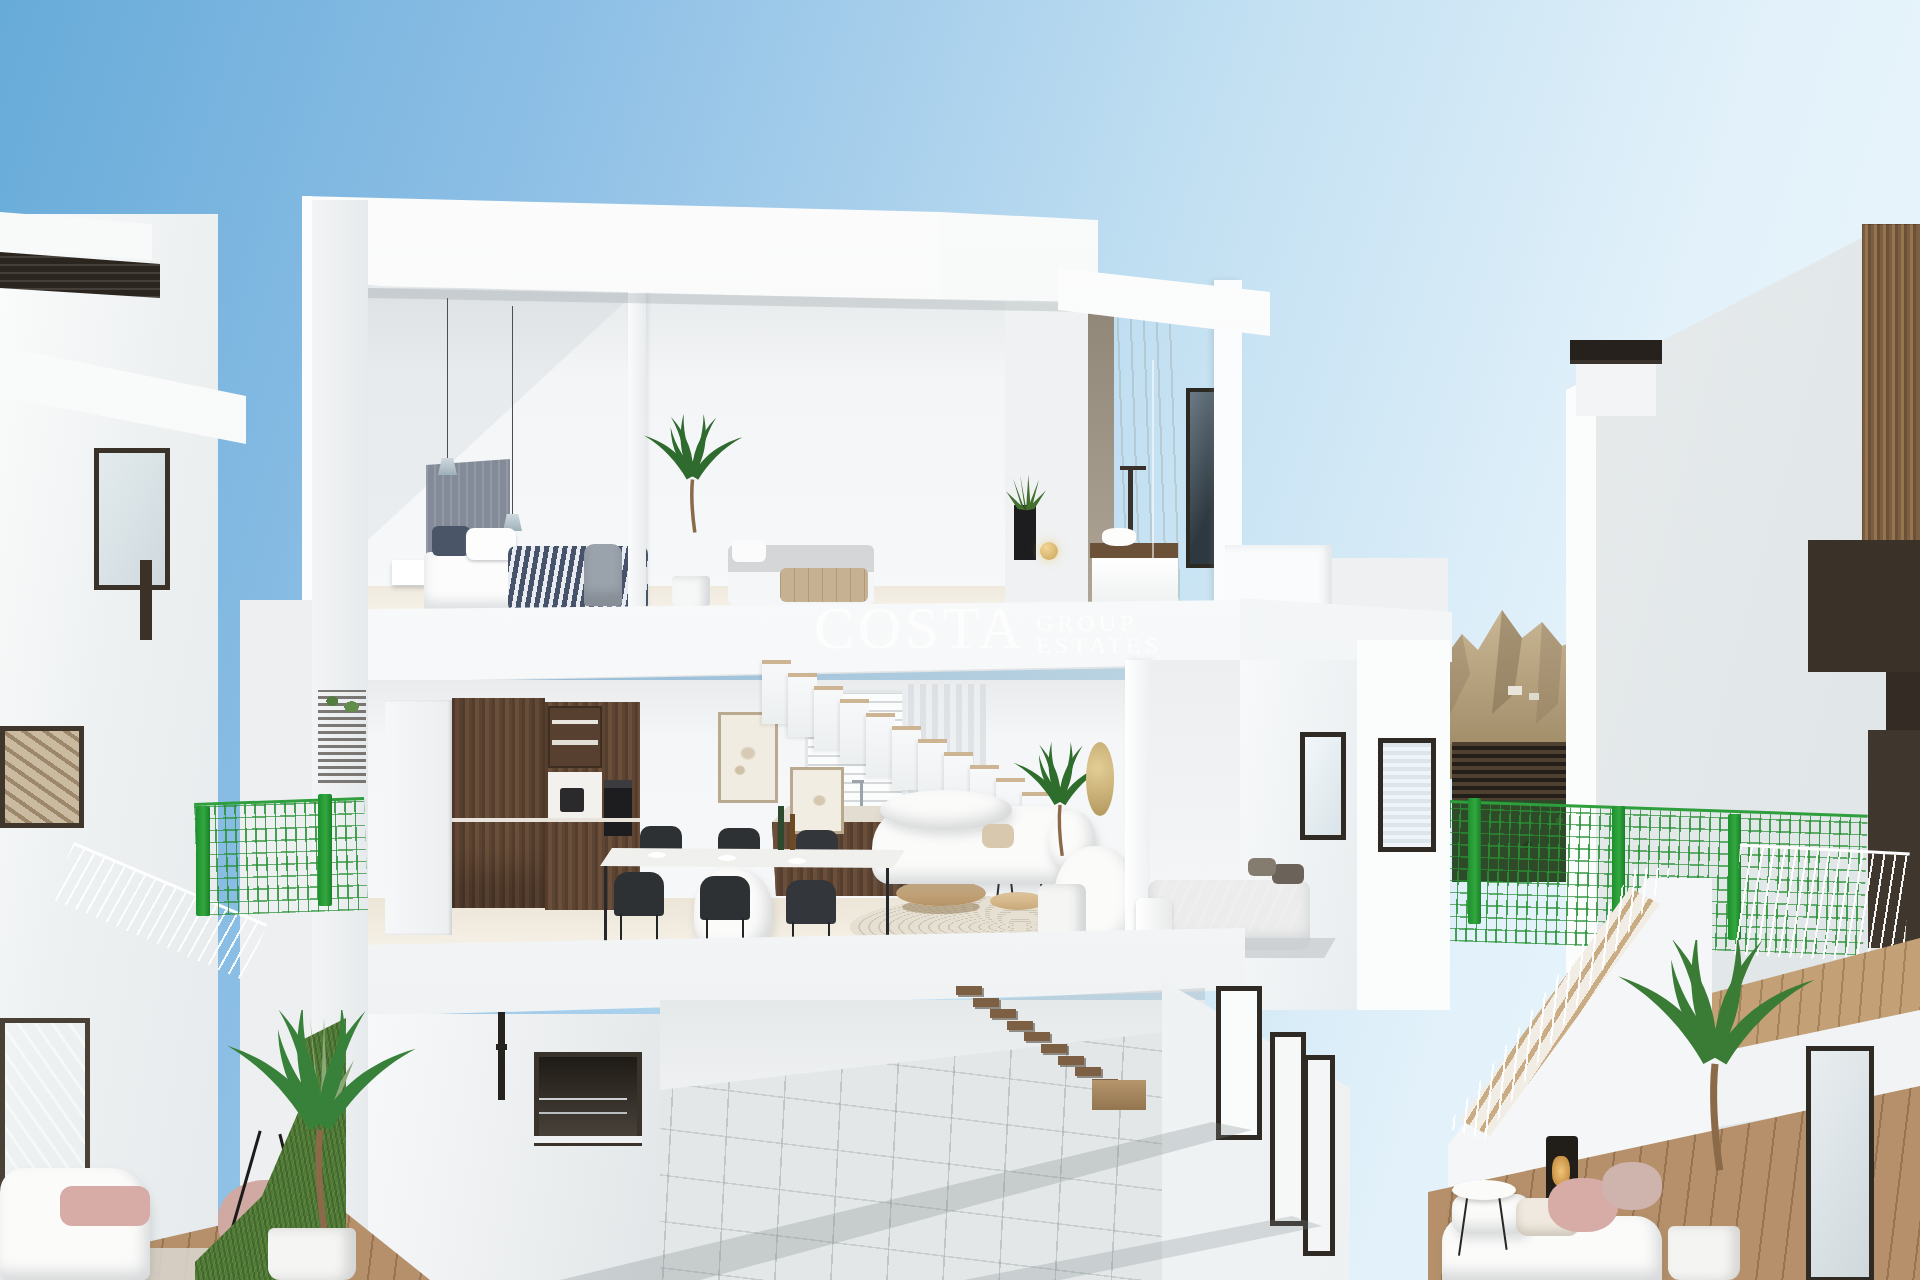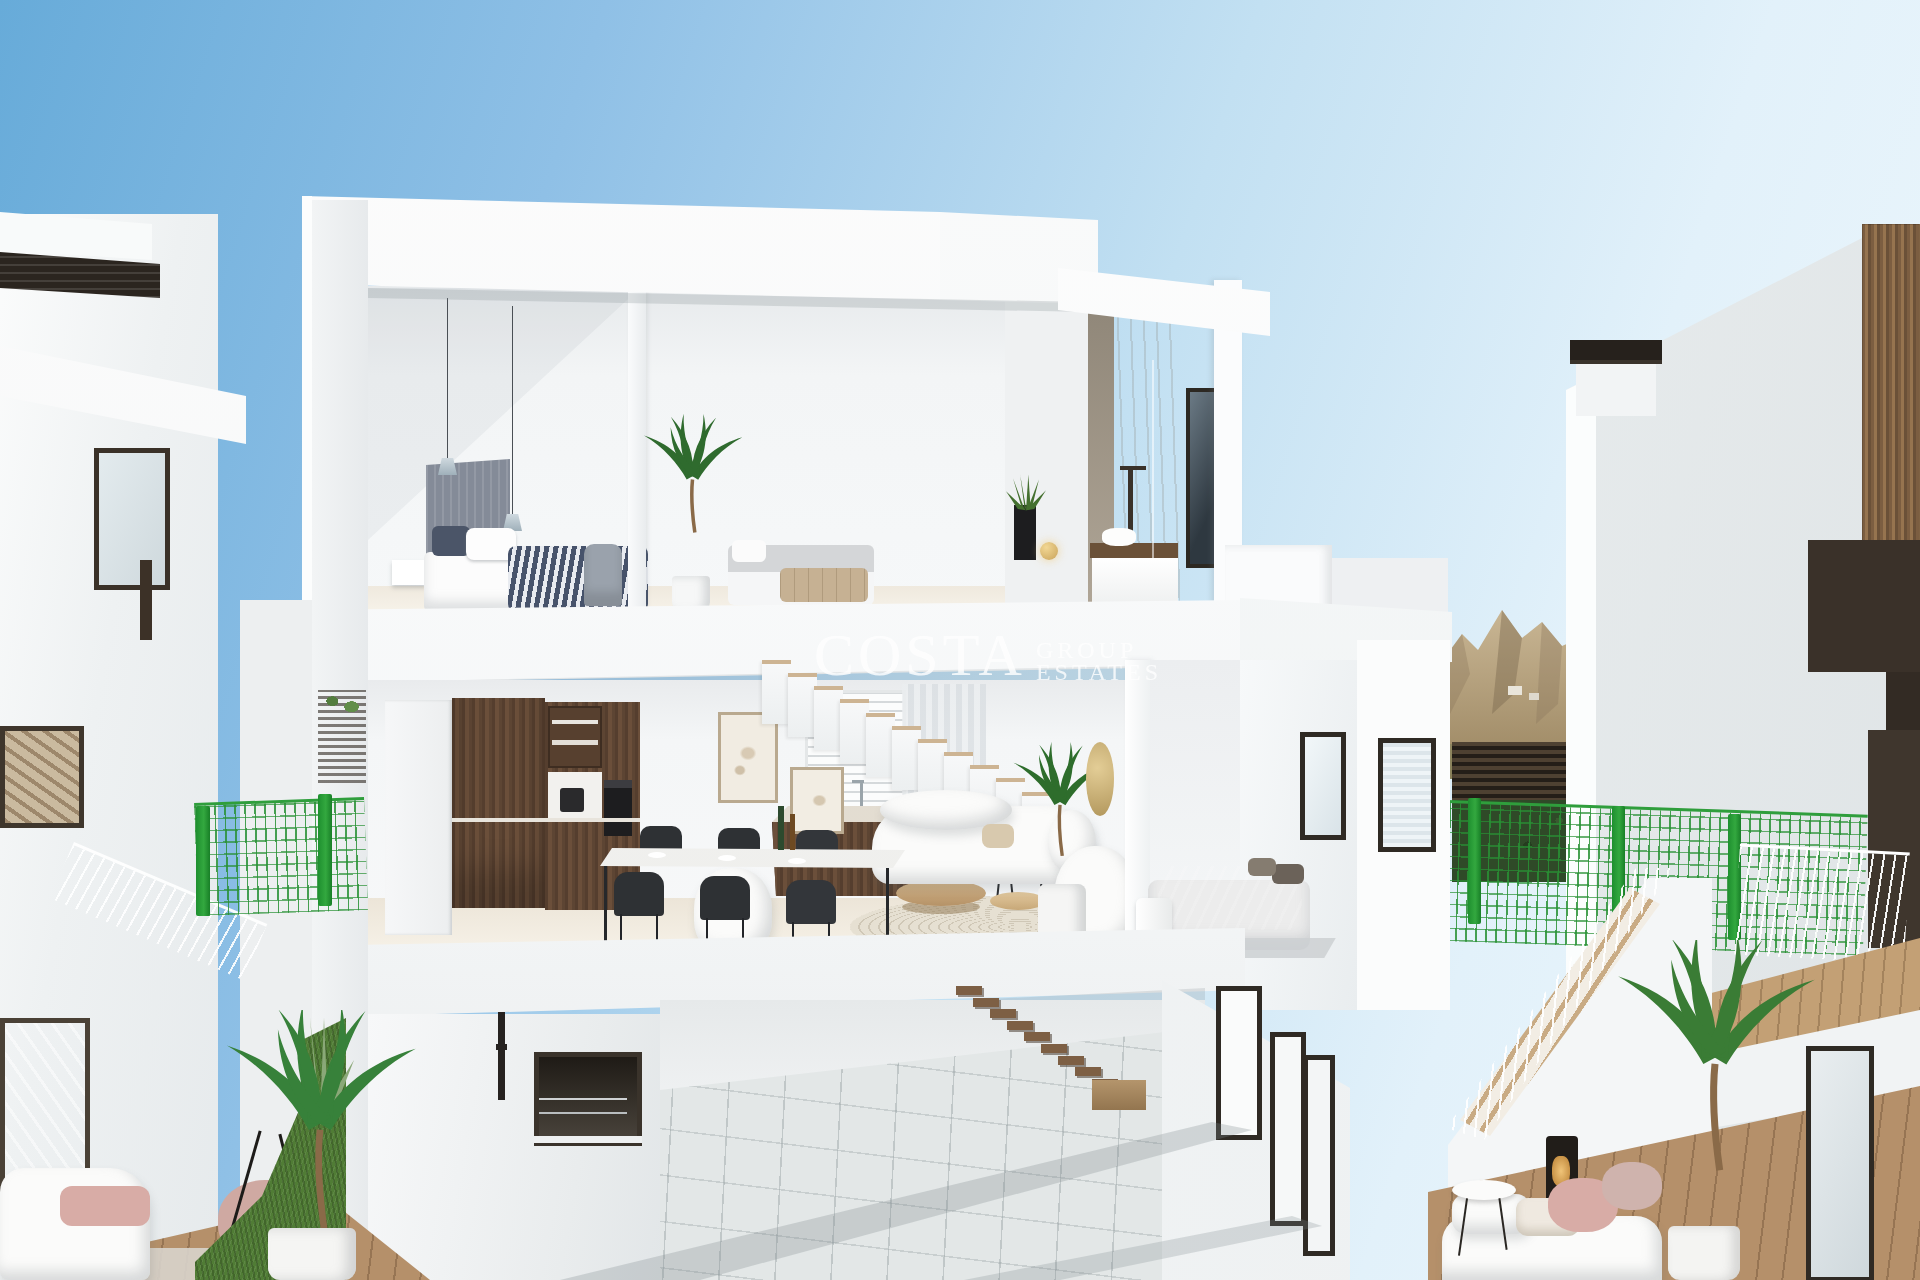--- a/index.html
+++ b/index.html
@@ -331,21 +331,21 @@
 
   <div class="c grass" style="clip-path:polygon(195px 1262px,262px 1196px,300px 1108px,302px 1040px,346px 1018px,346px 1280px,195px 1280px)"></div>
   <svg class="a" style="left:284px;top:1018px;width:72px;height:100px" viewBox="-36 0 72 62" preserveAspectRatio="none">
       <use href="#agave" fill="#8aa878"></use>
     </svg>
   <svg class="a" style="left:200px;top:1010px;width:240px;height:280px" viewBox="-80 -45 160 125">
       <use href="#palm" fill="#37813a"></use>
     </svg>
   <div class="a" style="left:268px;top:1228px;width:88px;height:52px;background:#f5f5f3;border-radius:6px 6px 12px 12px;box-shadow:inset -10px 0 12px rgba(150,152,154,.35)"></div>
 
-  <div class="a wm" style="left:814px;top:619px;width:320px;height:64px;display:flex;align-items:flex-end">
+  <div class="a wm" style="left:814px;top:592px;width:320px;height:64px;display:flex;align-items:flex-end">
     <span class="wm-costa">COSTA</span>
     <span style="display:flex;flex-direction:column;margin-left:10px;margin-top:6px">
       <span class="wm-sub">GROUP</span>
       <span class="wm-sub">ESTATES</span>
     </span>
   </div>
 
 </div>
 
 </body></html>

